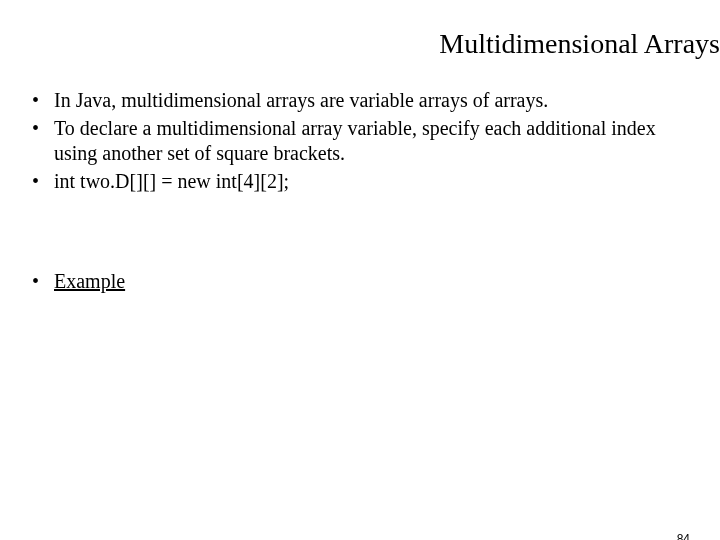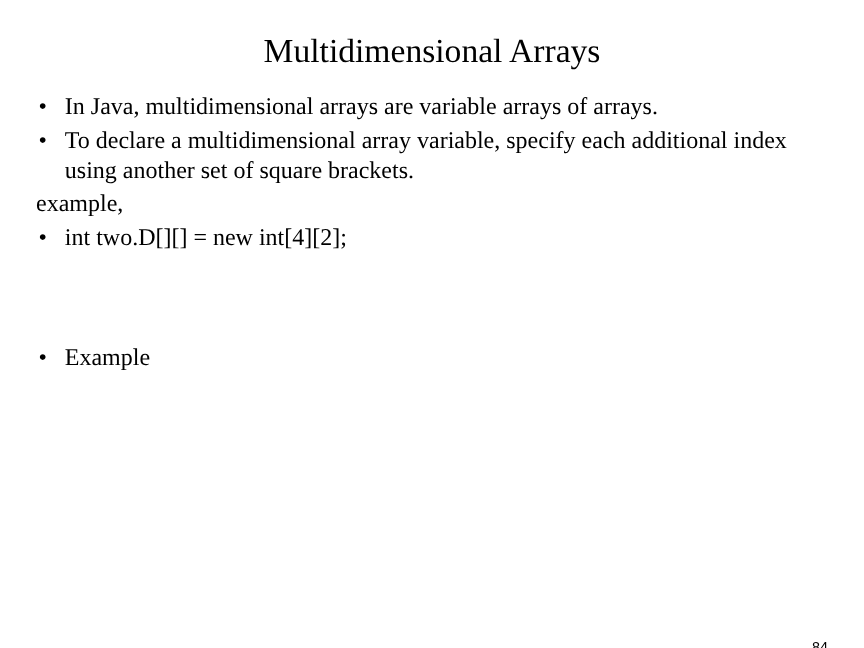--- a/index.html
+++ b/index.html
@@ -13,25 +13,25 @@
     position: relative;
     overflow: hidden;
   }
   .slide {
     width: 720px;
     height: 540px;
     position: relative;
     box-sizing: border-box;
   }
   .title {
-    text-align: center;
+    text-align: right;
     font-size: 28px;
     font-weight: normal;
     margin-top: 28px;
-    margin-bottom: 17px;
+    margin-bottom: 28px;
   }
   .body {
     font-size: 20px;
     line-height: 1.25;
     padding-left: 30px;
     padding-right: 40px;
   }
   .bullet-row {
     display: flex;
     align-items: flex-start;
@@ -43,20 +43,21 @@
     text-align: left;
     padding-left: 2px;
   }
   .bullet-text {
     flex: 1;
   }
   .plain-row {
     margin: 0 0 3px 0;
   }
   .link-text {
+    text-decoration: underline;
     color: #000;
   }
   .gap {
     height: 72px;
   }
   .page-num {
     position: absolute;
     right: 30px;
     bottom: 22px;
     font-size: 12px;
@@ -76,21 +77,20 @@
     <div class="bullet-row">
       <div class="bullet-dot">•</div>
       <div class="bullet-text">In Java, multidimensional arrays are variable arrays of arrays.</div>
     </div>
 
     <div class="bullet-row">
       <div class="bullet-dot">•</div>
       <div class="bullet-text">To declare a multidimensional array variable, specify  each additional index using another set of square brackets.</div>
     </div>
 
-    <div class="plain-row">example,</div>
 
     <div class="bullet-row">
       <div class="bullet-dot">•</div>
       <div class="bullet-text">int two.D[][] = new int[4][2];</div>
     </div>
 
     <div class="gap"></div>
 
     <div class="bullet-row">
       <div class="bullet-dot">•</div>

